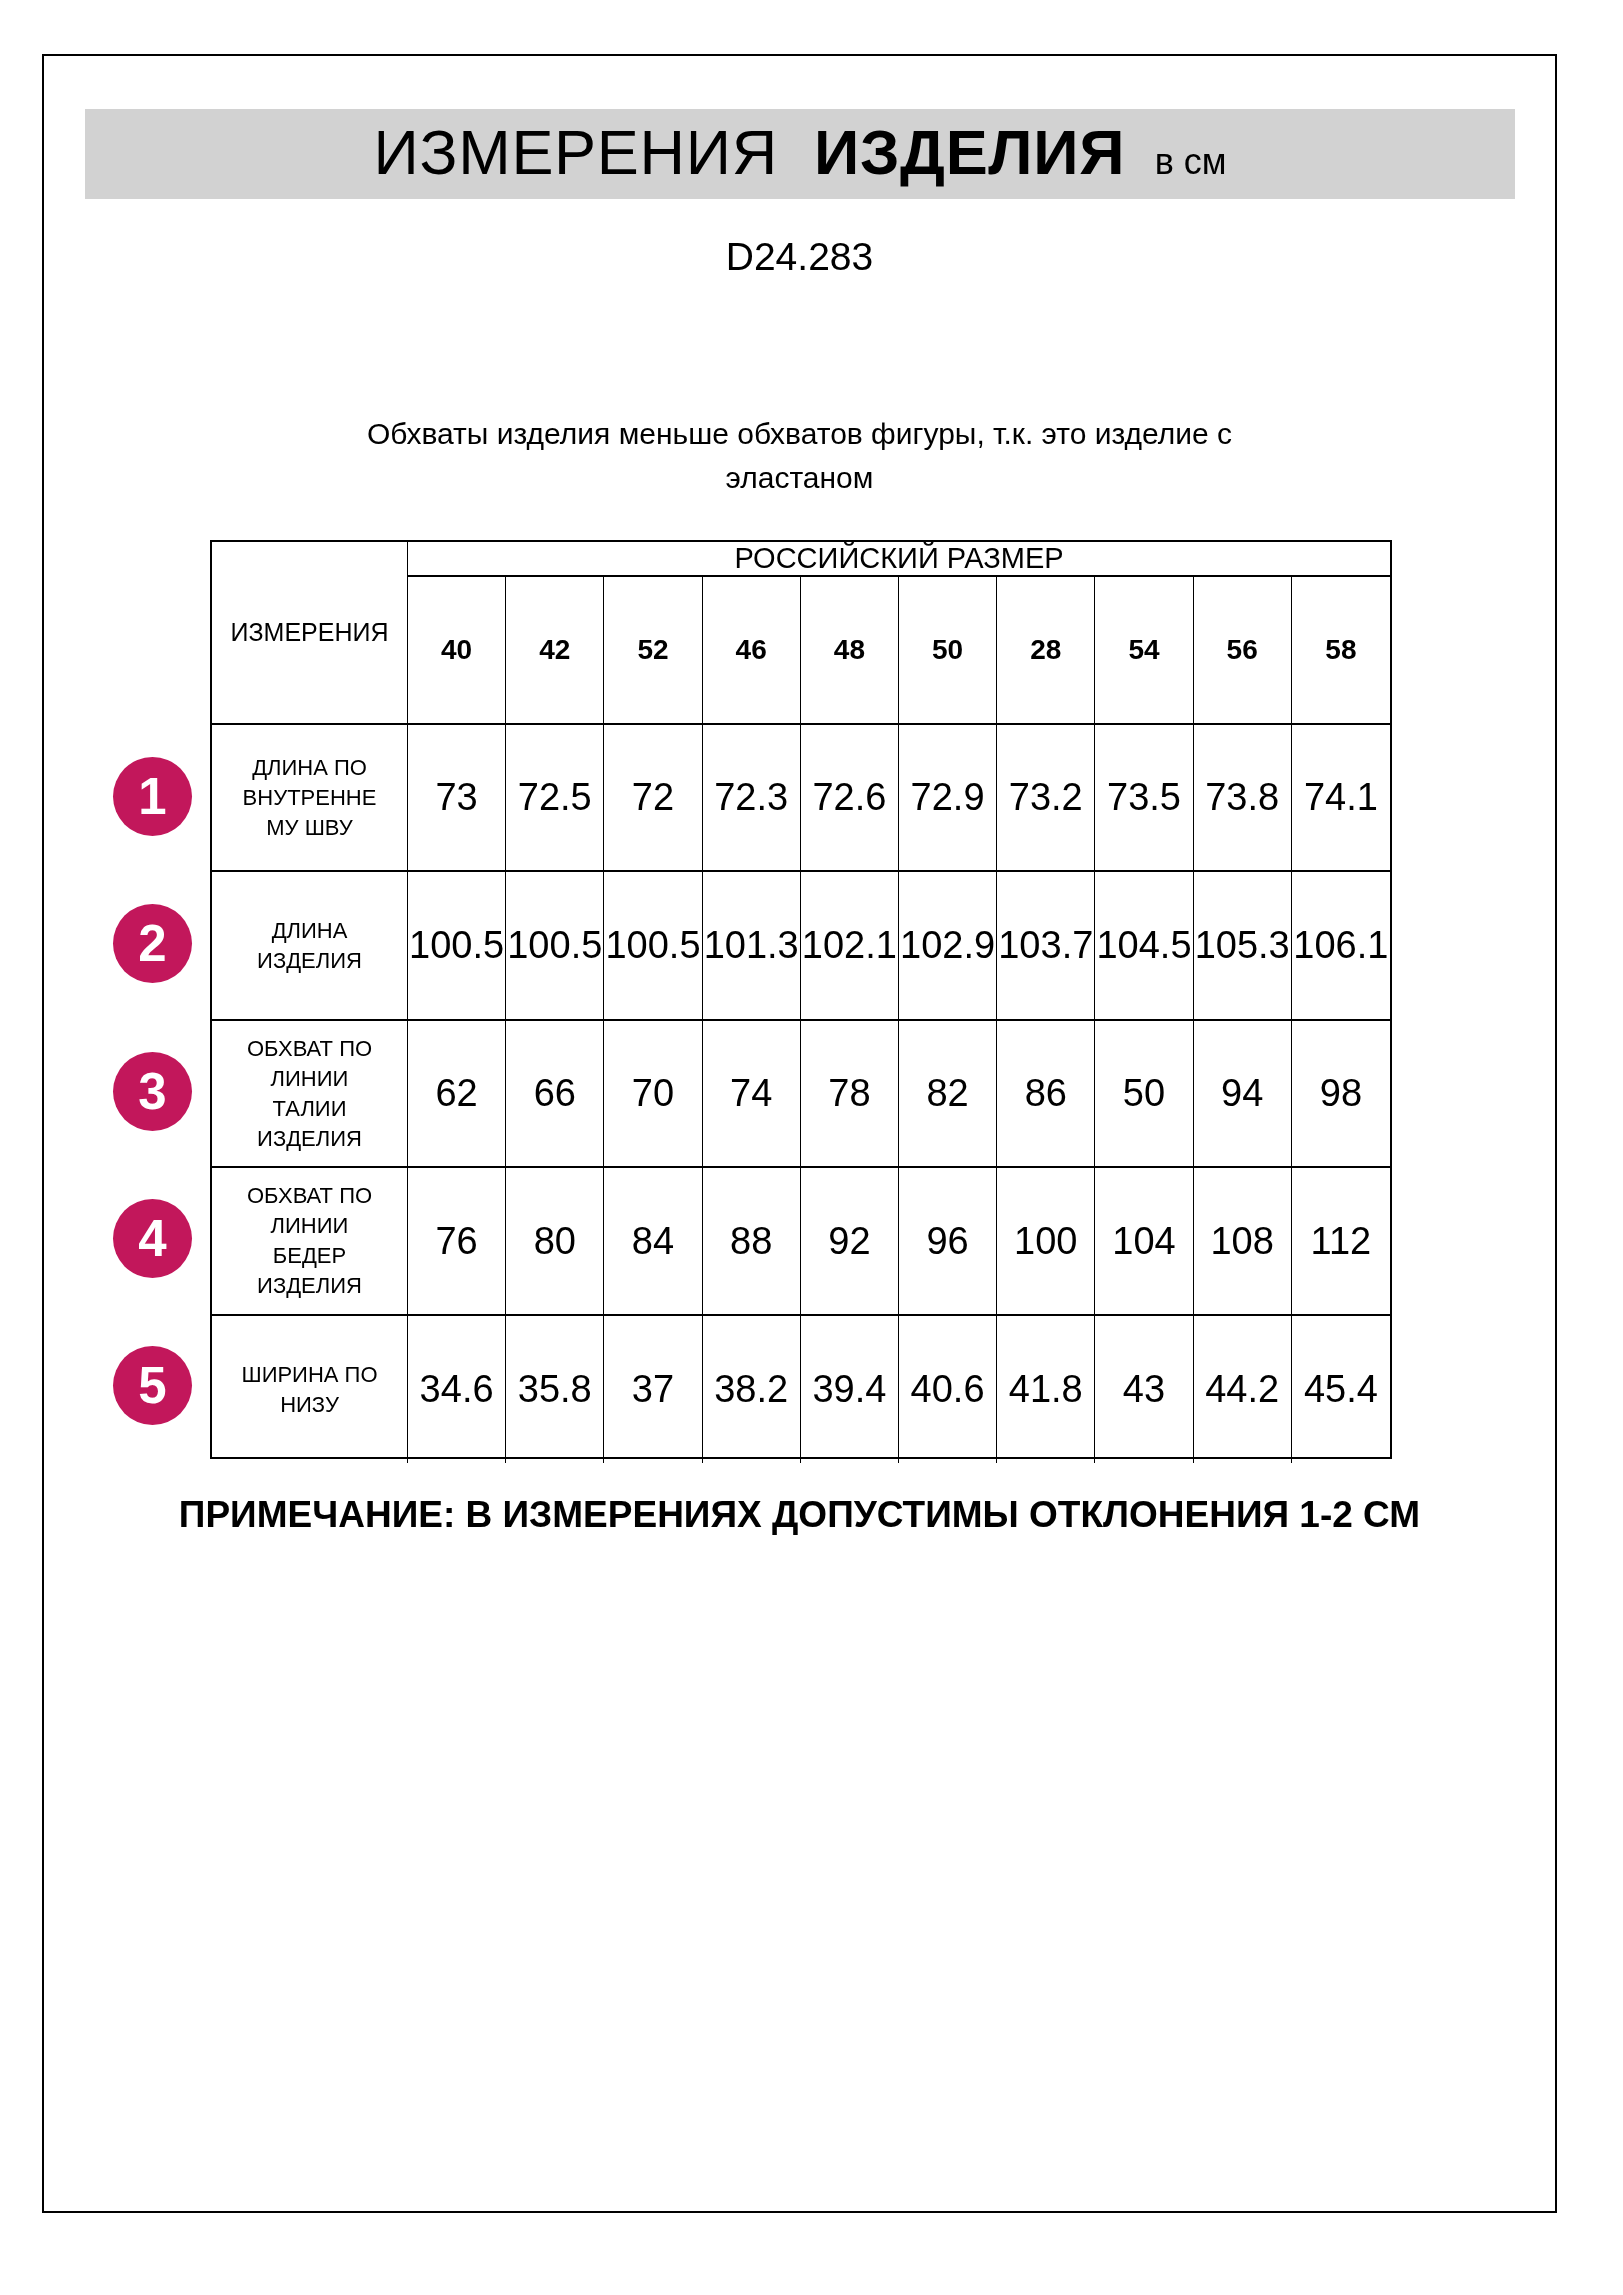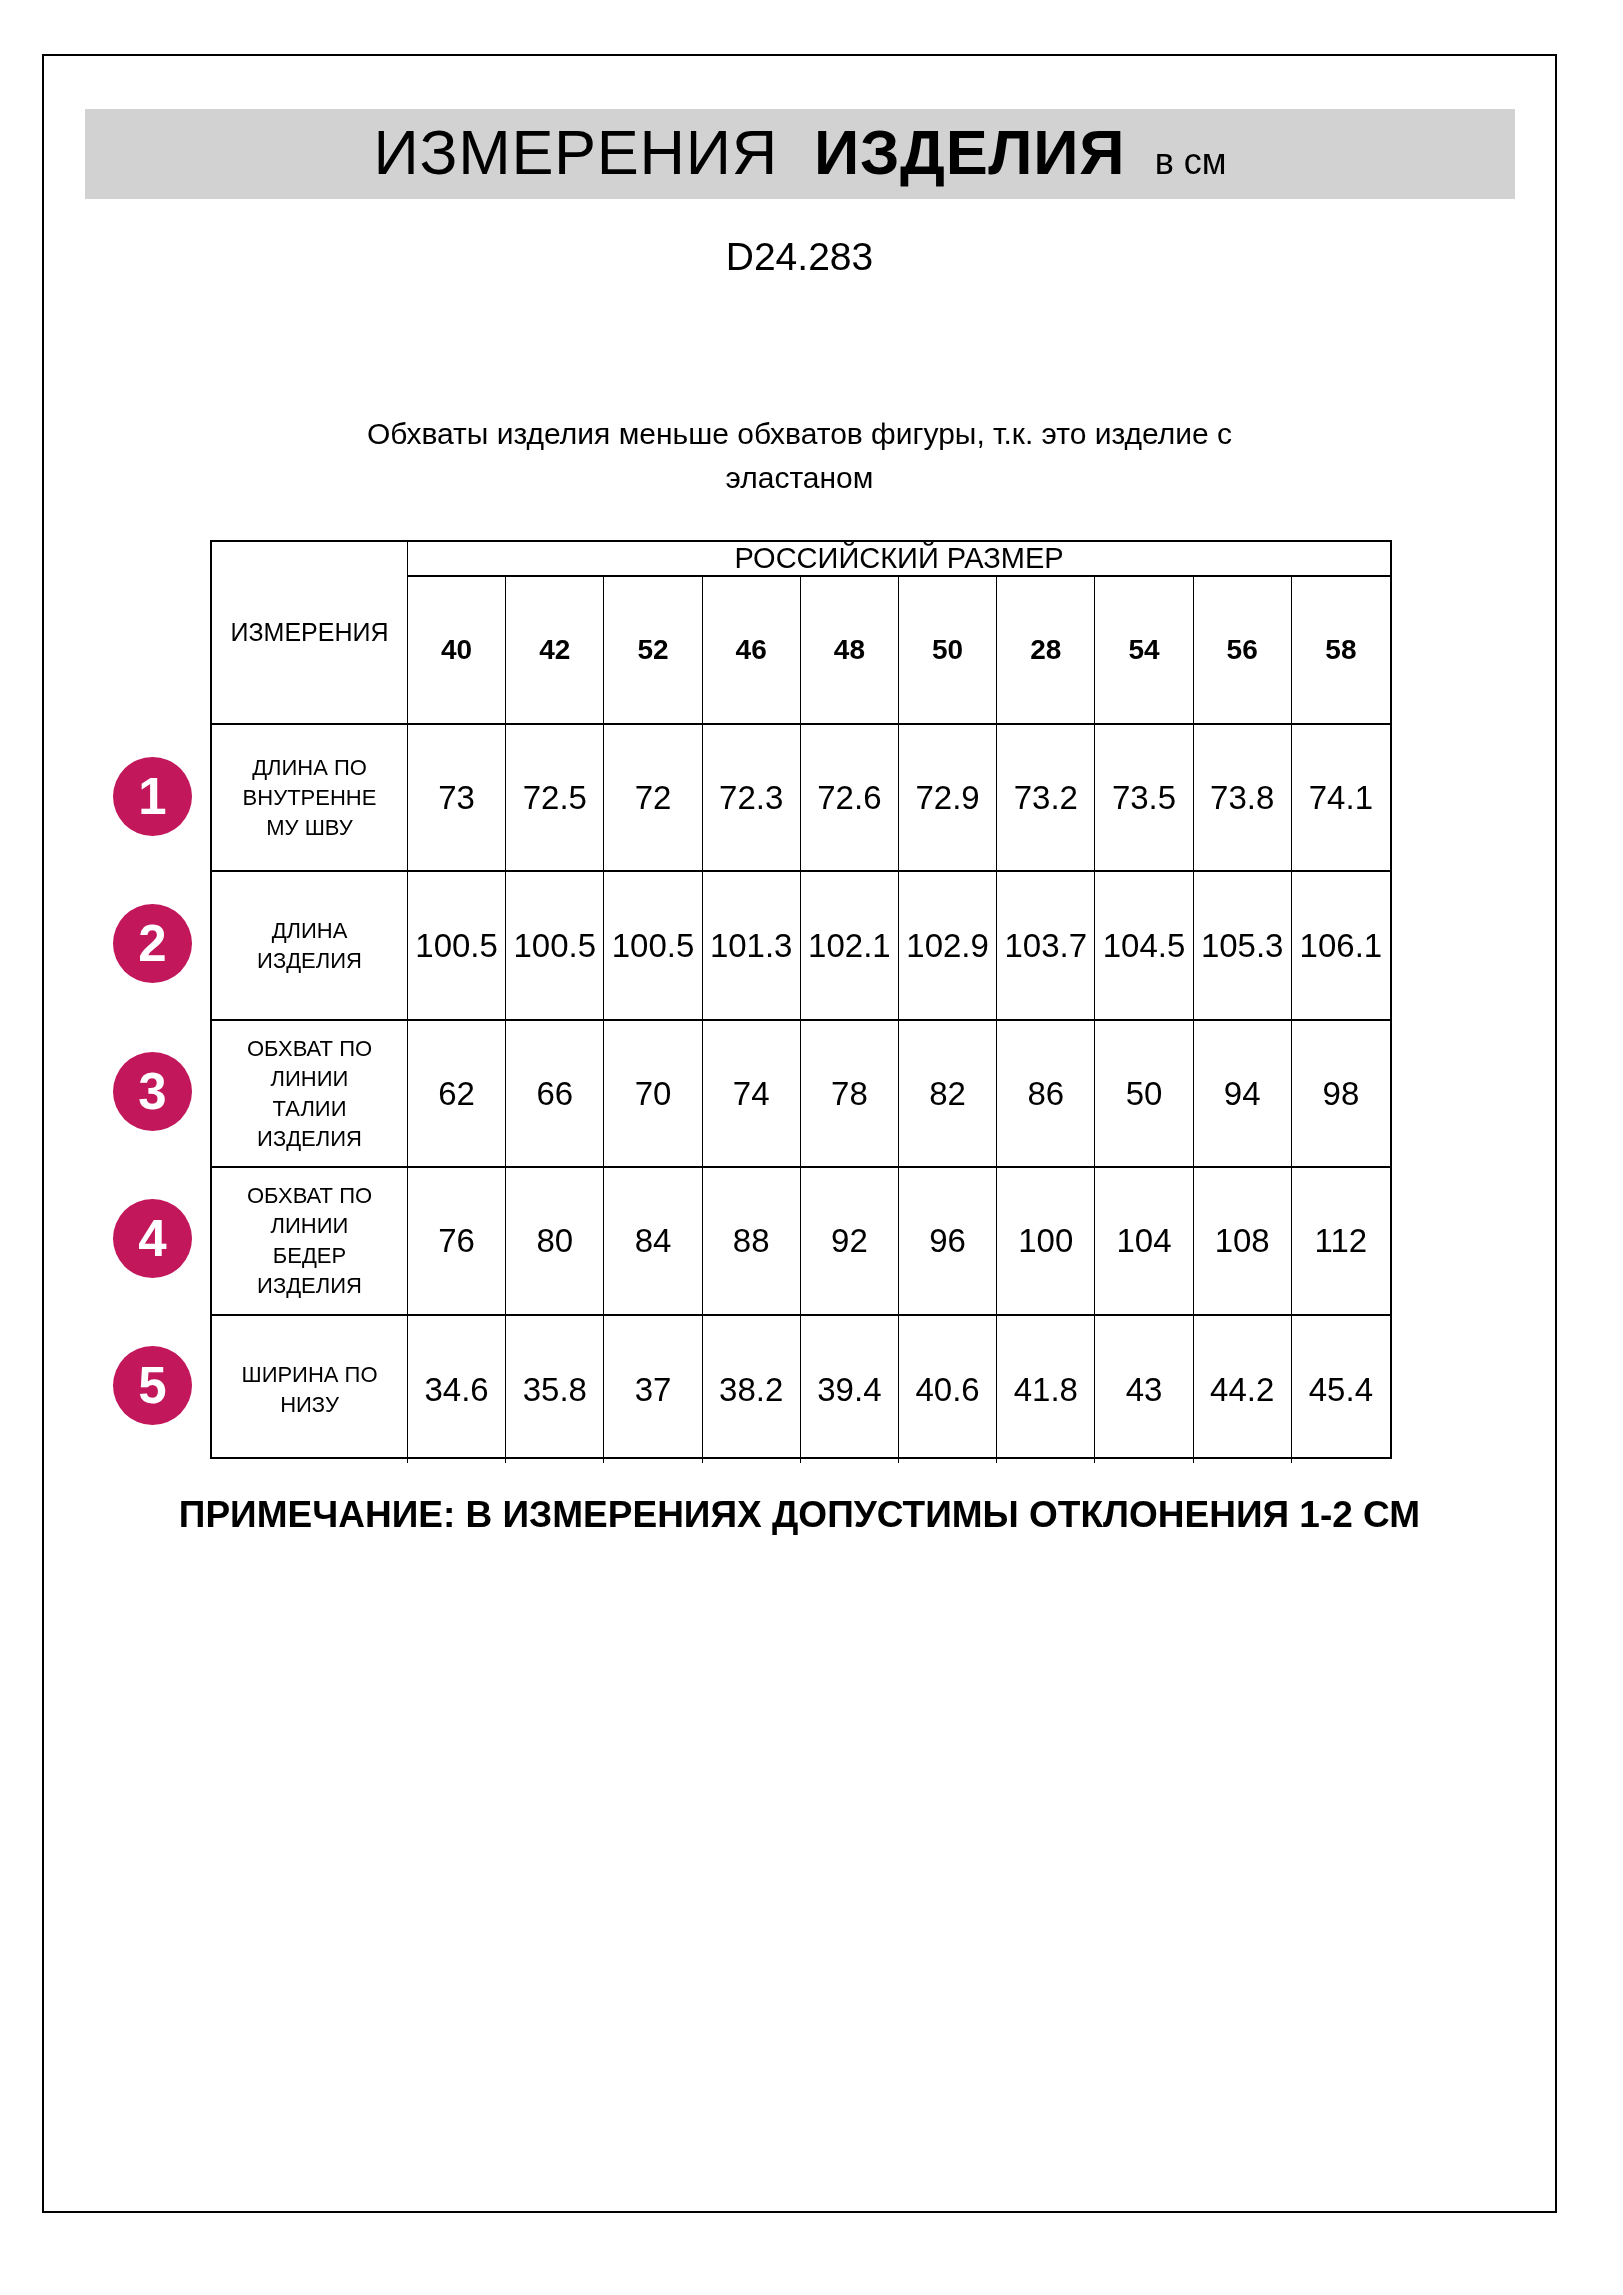--- a/index.html
+++ b/index.html
@@ -15,21 +15,21 @@
   .p2{top:356px;}
   .sizetable{position:absolute;left:166px;top:484px;width:1182px;height:919px;border:2px solid #000;box-sizing:border-box;
     display:grid;grid-template-columns:196px repeat(10,1fr);grid-template-rows:35px 148px 147px 149px 147px 148px 147px;}
   .cell{border-right:1.3px solid #000;border-bottom:2.6px solid #000;display:flex;align-items:center;justify-content:center;text-align:center;box-sizing:border-box;min-width:0;}
   .cell.lastcol{border-right:none;}
   .cell.lastrow{border-bottom:none;}
   .corner{grid-column:1;grid-row:1/3;font-size:25px;}
   .sizehdr{grid-column:2/12;grid-row:1;font-size:29px;border-right:none;border-bottom:2px solid #000;}
   .size{grid-row:2;font-size:28px;font-weight:700;}
   .rowlabel{grid-column:1;font-size:22px;line-height:30px;flex-direction:column;padding:0 10px;}
-  .val{font-size:33px;}
+  .val{font-size:38px;}
   .badge{position:absolute;width:79px;height:79px;border-radius:50%;left:69px;display:flex;align-items:center;justify-content:center;}
   .badge span{color:#fff;font-size:51px;font-weight:700;line-height:1;}
   .note{position:absolute;left:0;top:1442px;width:100%;text-align:center;font-size:37px;font-weight:700;line-height:33px;}
 </style>
 </head>
 <body>
 
 <div class="frame">
 
   <div class="band">

